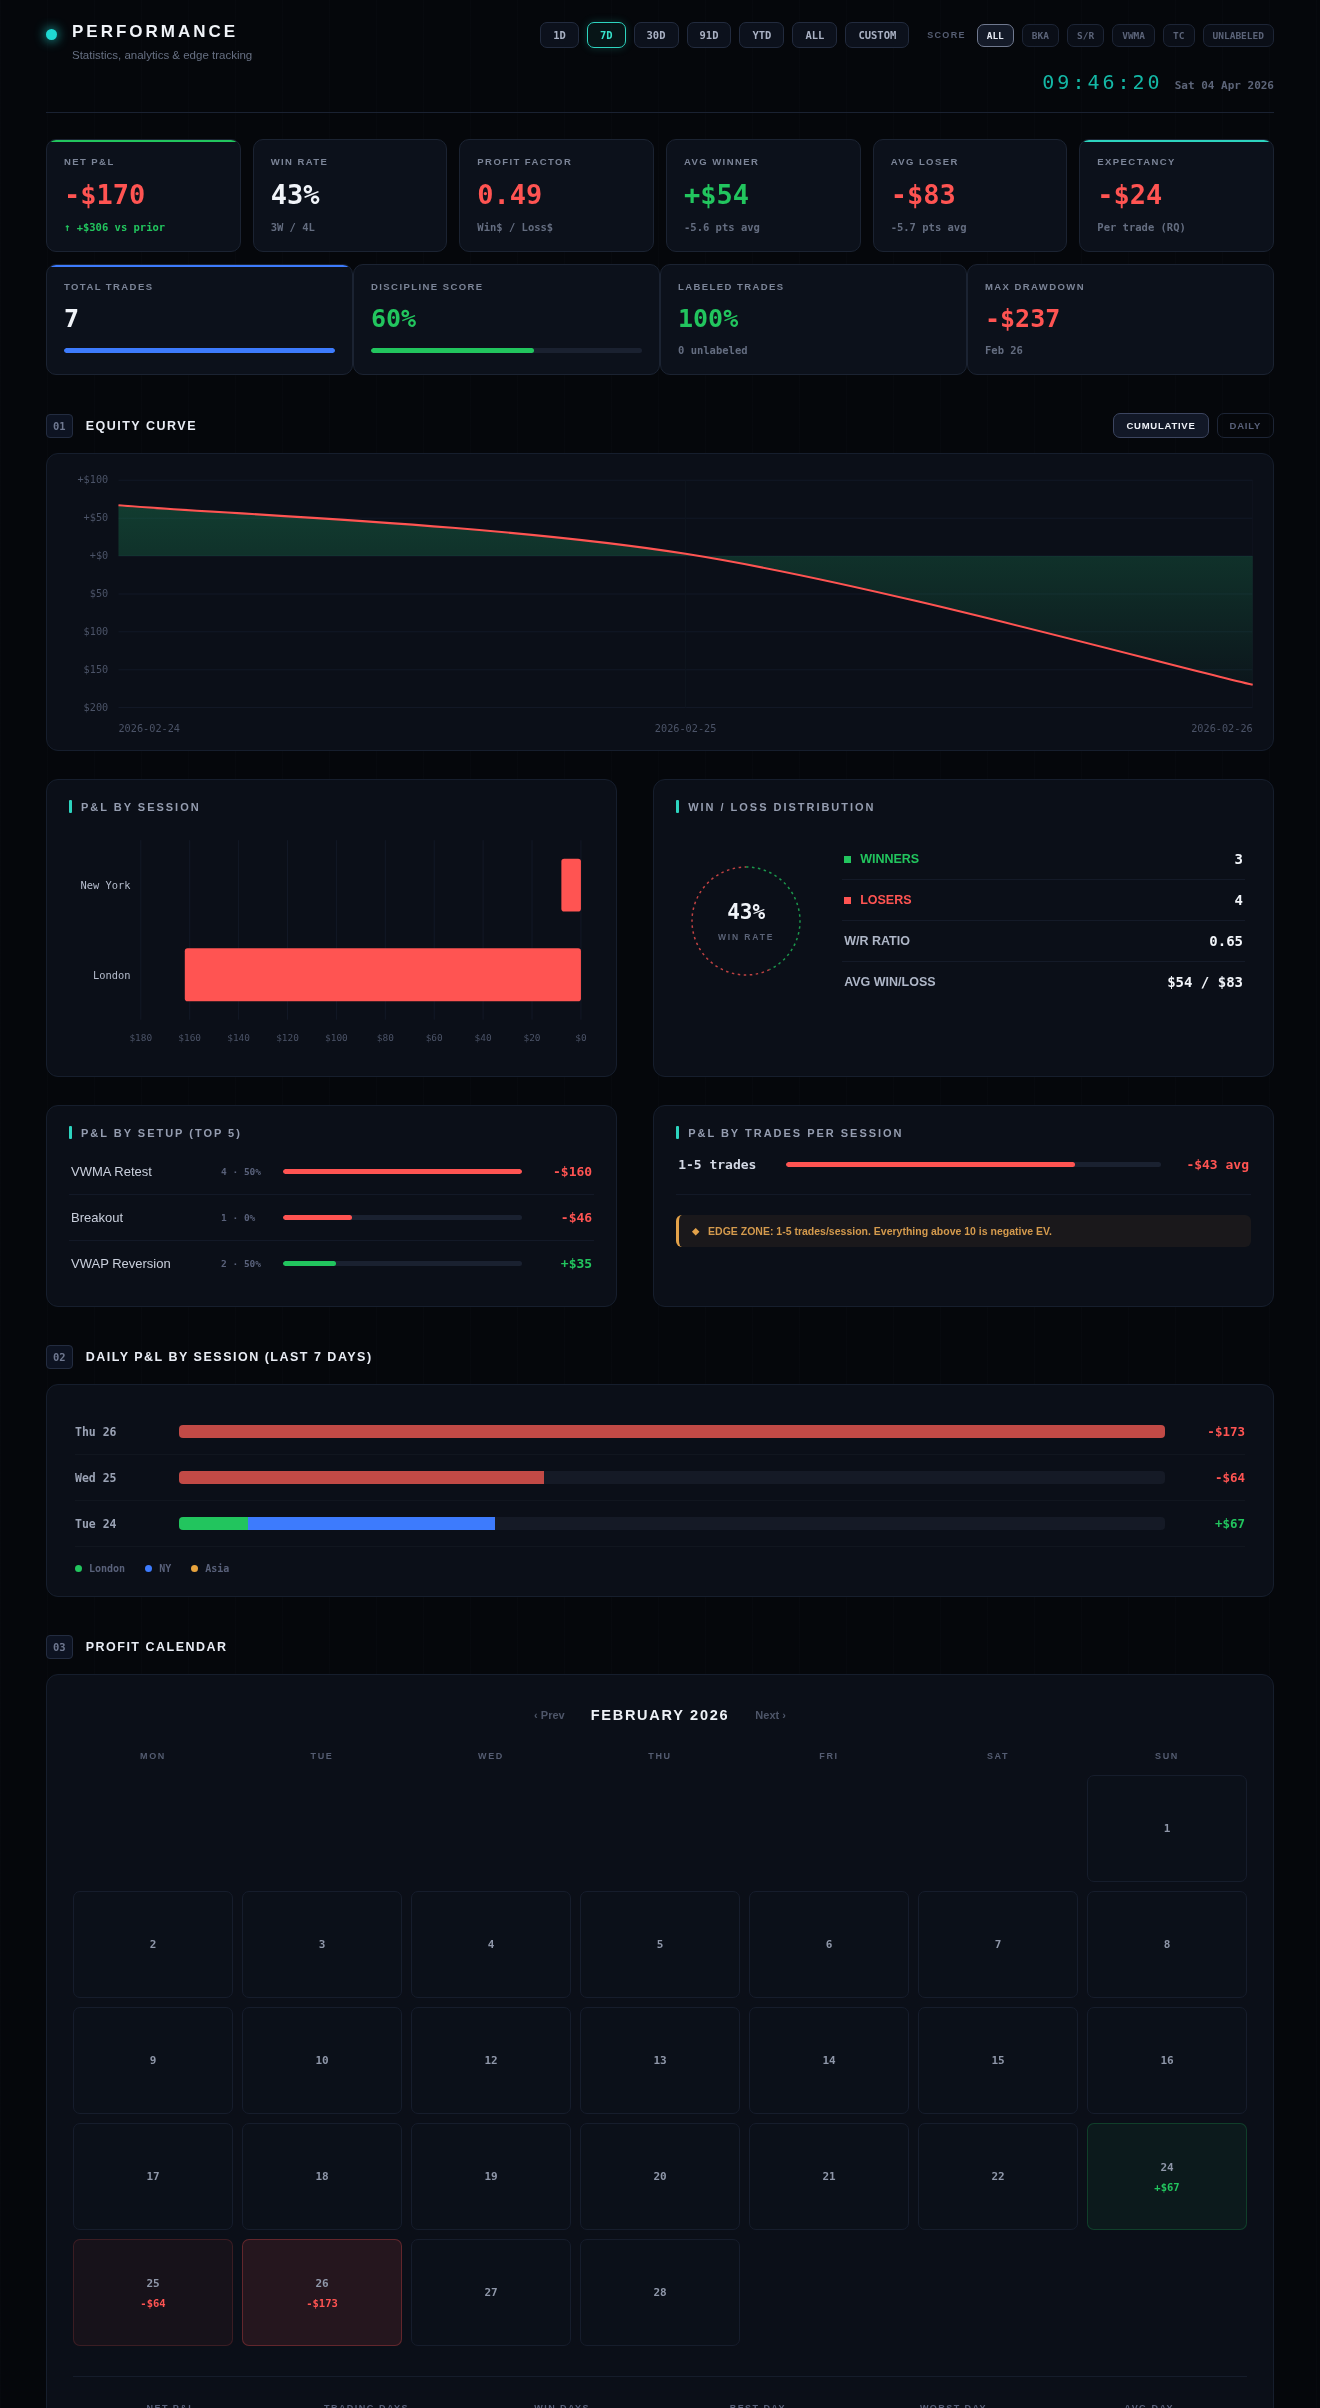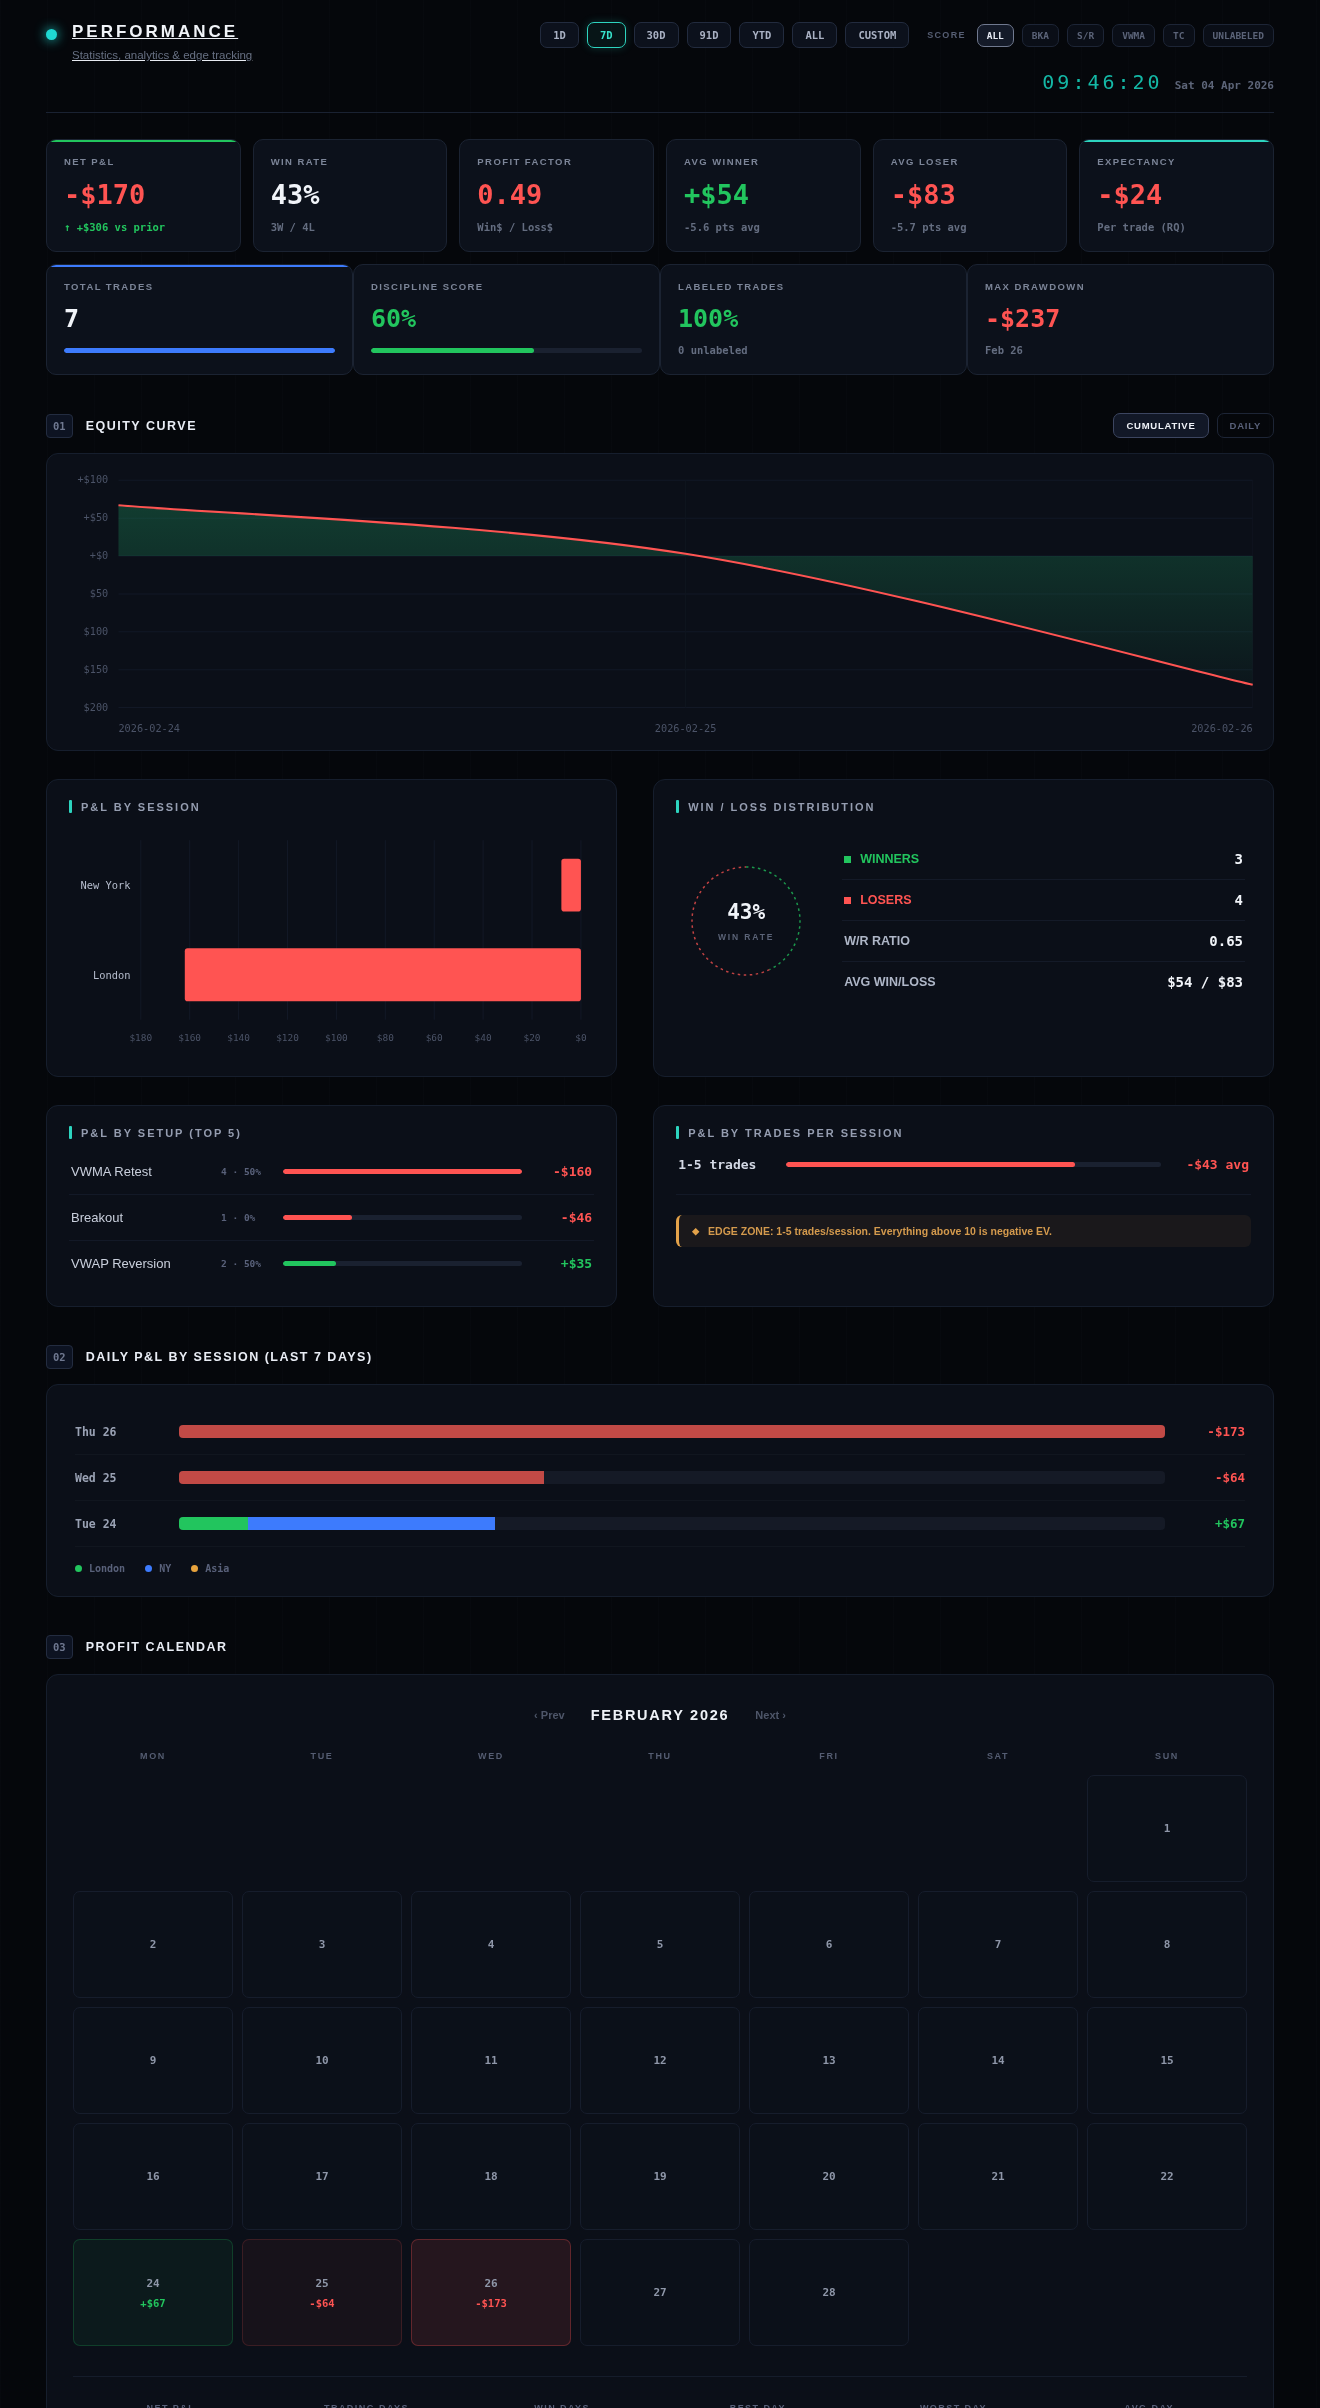--- a/index.html
+++ b/index.html
@@ -10,21 +10,21 @@
     color:#e8ebf2;
     background-image:repeating-linear-gradient(90deg, rgba(140,160,200,.016) 0, rgba(140,160,200,.016) 1px, transparent 1px, transparent 47px);
   }
   .page { width:1228px; margin:0 auto; padding-top:16px; }
 
   
   .t-red{color:#ff5452}.t-green{color:#22c55e}.t-white{color:#f1f4f9}.t-muted{color:#646d80}
 
   
   .hdr { display:flex; justify-content:space-between; align-items:flex-start; padding:6px 0 0; }
-  .brand { display:flex; gap:15px;text-decoration:underline; }
+  .brand { display:flex; gap:15px; }
   .brand-dot { width:11px; height:11px; border-radius:50%; background:#1fd8d2; box-shadow:0 0 12px #1fd8d2; margin-top:7px; flex:none; }
   .brand-title { font-size:17px; font-weight:700; letter-spacing:3px; color:#f1f4f9; }
   .brand-sub { font-size:11.5px; color:#677083; margin-top:7px; }
   .hdr-right { display:flex; flex-direction:column; align-items:flex-end; gap:22px; }
   .btnrow { display:flex; gap:8px; align-items:center; }
   .grp { display:contents; }
   .range-btn { background:#0c111c; border:1px solid #222b3e; border-radius:7px; padding:6px 12px;
     font:700 10.5px "DejaVu Sans Mono", monospace; color:#a9b1c3; cursor:pointer; }
   .range-btn.active { border-color:#2dd4bf; color:#38e2cb; background:rgba(45,212,191,.07); box-shadow:0 0 9px rgba(45,212,191,.22); }
   .setup-tag { font-size:9px; font-weight:700; letter-spacing:.14em; color:#565e73; margin:0 3px 0 10px; }
@@ -509,24 +509,20 @@
        </div>
         <div class="cal-cell">
          <span class="cal-day">9</span>
 
        </div>
         <div class="cal-cell">
          <span class="cal-day">10</span>
 
        </div>
         <div class="cal-cell">
-         <span class="cal-day">11</span>
-
-       </div>
-        <div class="cal-cell">
          <span class="cal-day">12</span>
 
        </div>
         <div class="cal-cell">
          <span class="cal-day">13</span>
 
        </div>
         <div class="cal-cell">
          <span class="cal-day">14</span>
 

